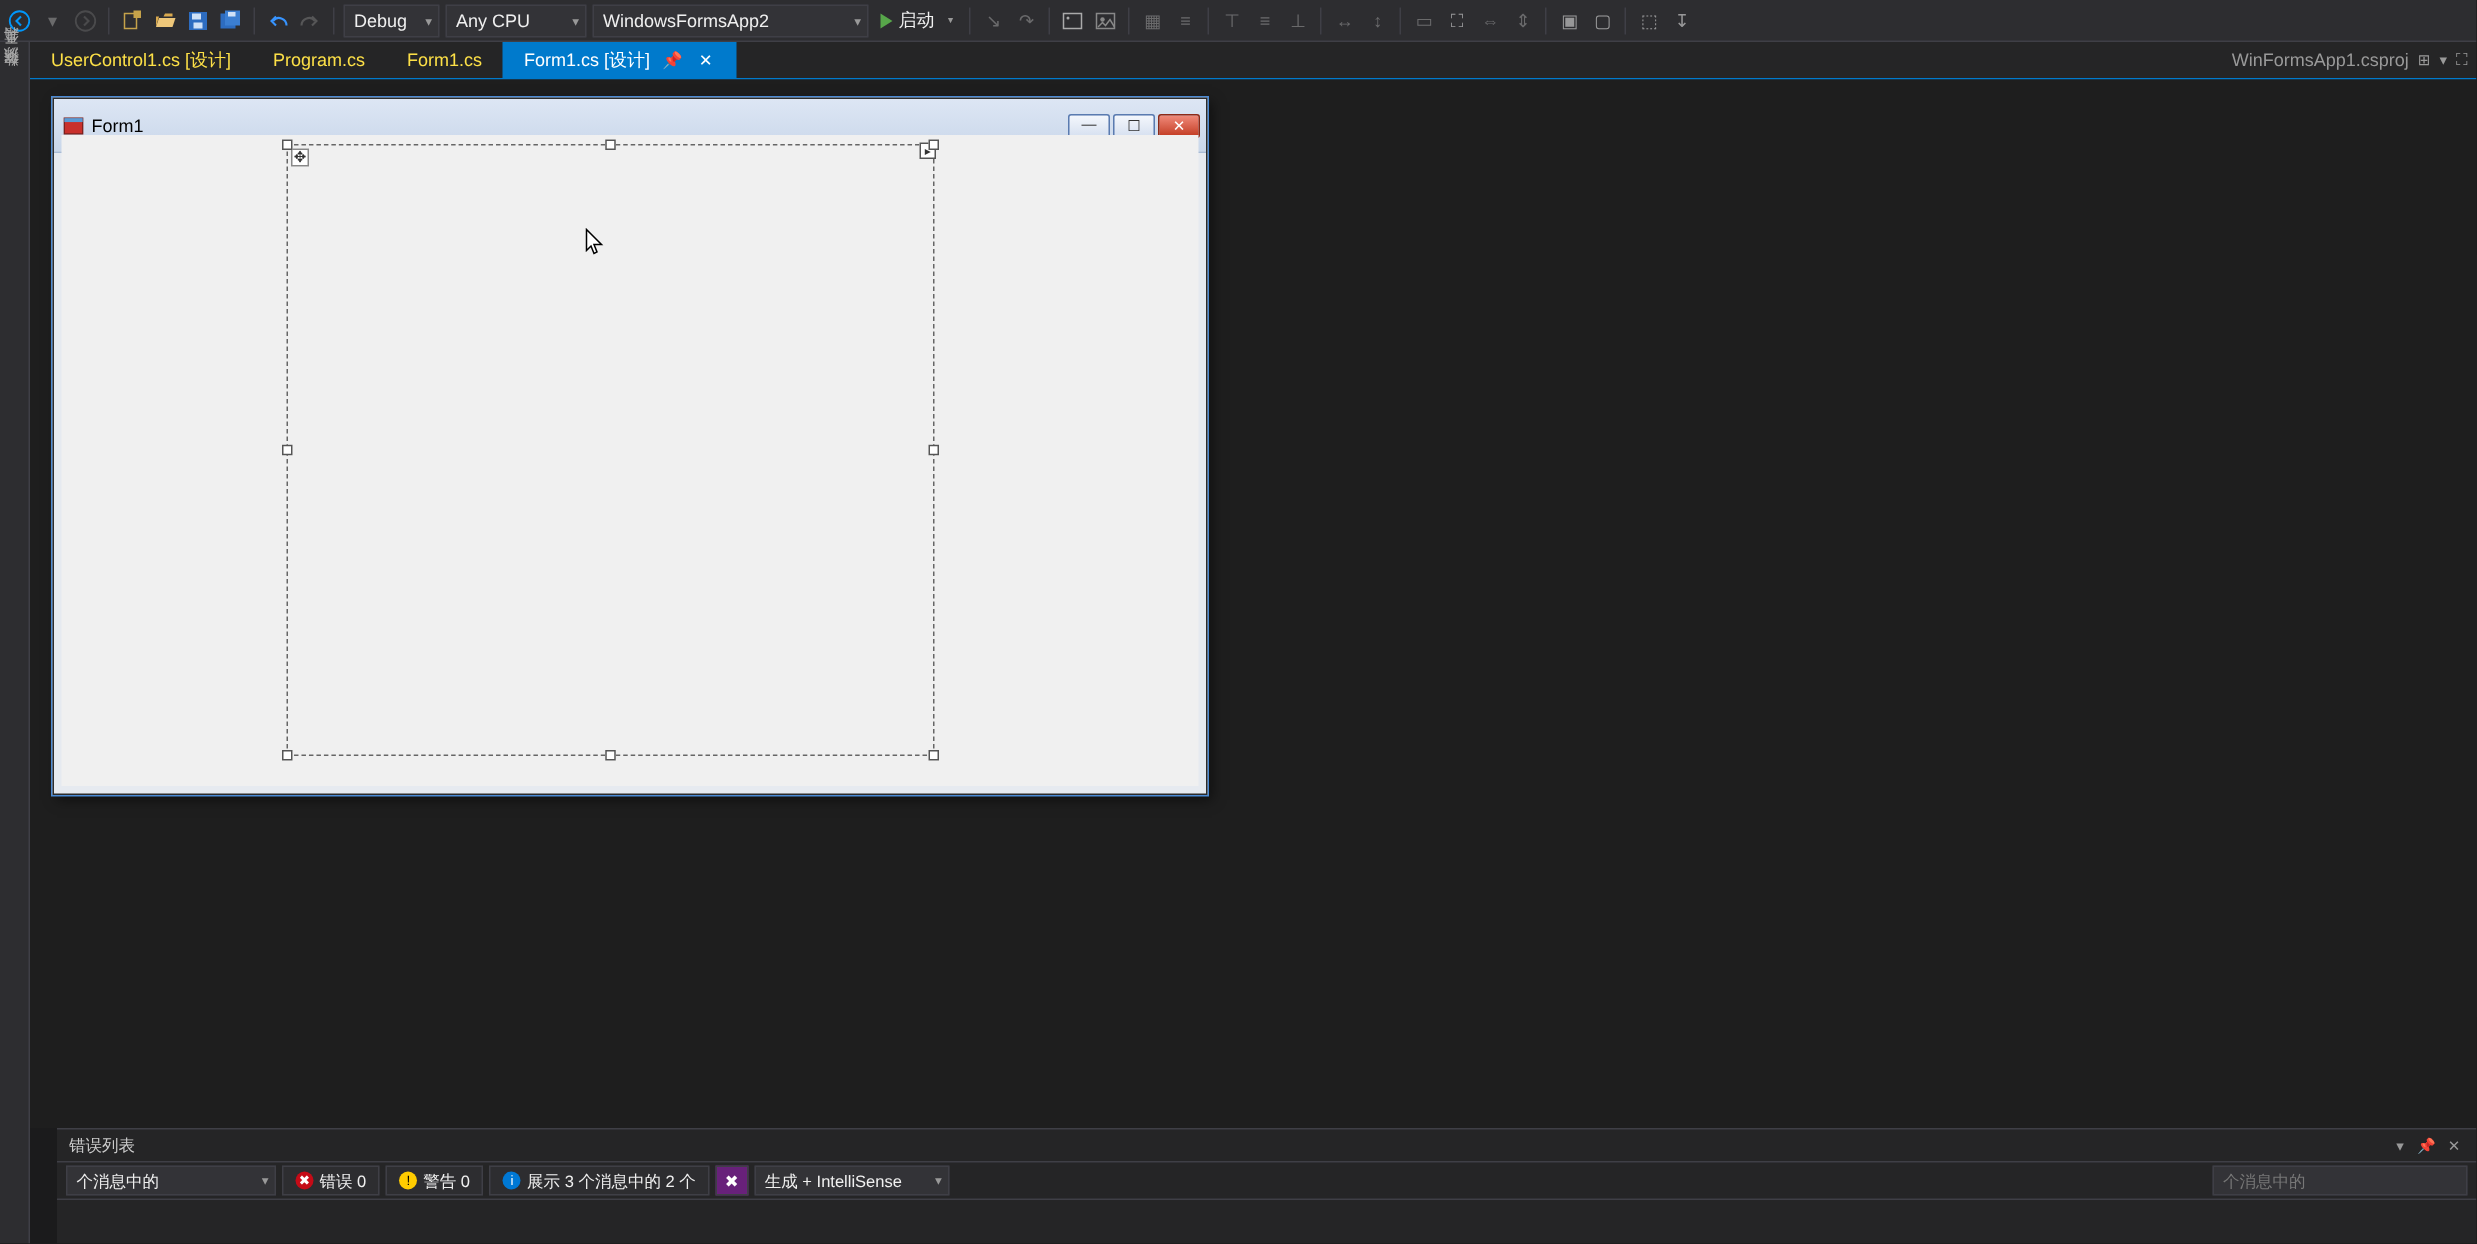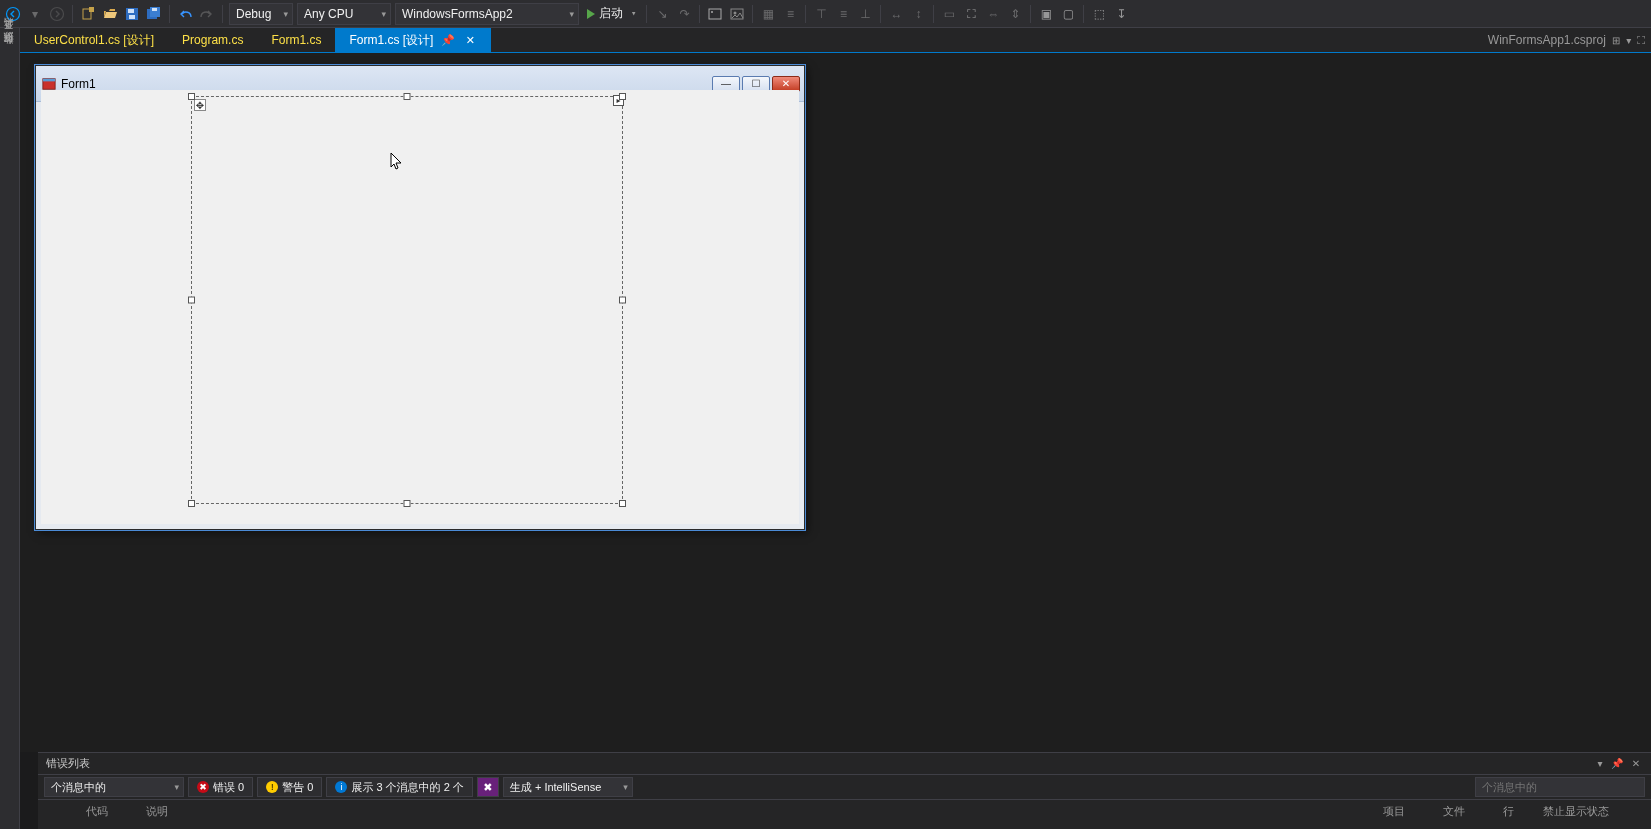--- a/index.html
+++ b/index.html
@@ -454,23 +454,13 @@
       <span>展示 3 个消息中的 2 个</span>
     </div>
     <div class="bp-icon-btn">✖</div>
     <div class="bp-drop" style="width:130px">
         <span>生成 + IntelliSense</span>
       </div>
     <div class="bp-search">
         <span style="color:#777">个消息中的</span>
       </div>
   </div>
-  <div class="bp-body">
-    <span style="width:40px"></span>
-    <span style="width:60px">代码</span>
-    <span style="width:80px">说明</span>
-    <span style="flex:1"></span>
-    <span style="width:60px">项目</span>
-    <span style="width:60px">文件</span>
-    <span style="width:40px">行</span>
-    <span style="width:100px">禁止显示状态</span>
-  </div>
 </div>
 
 </body></html>

